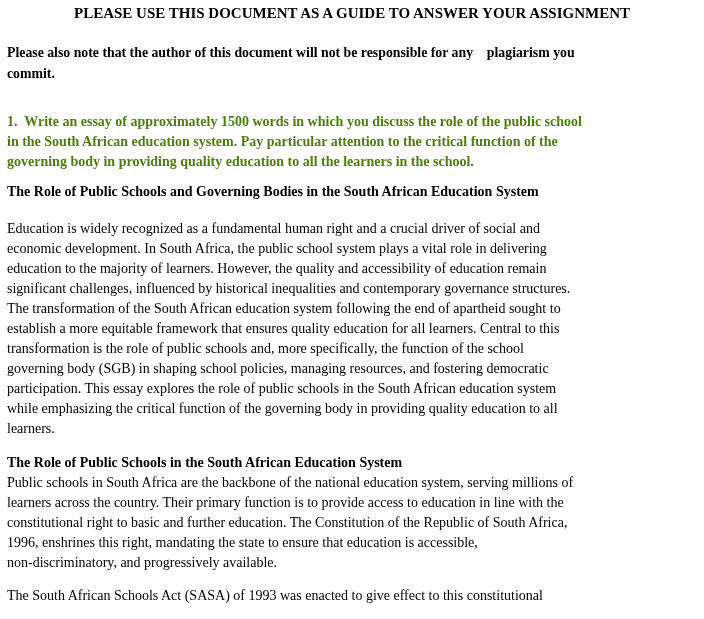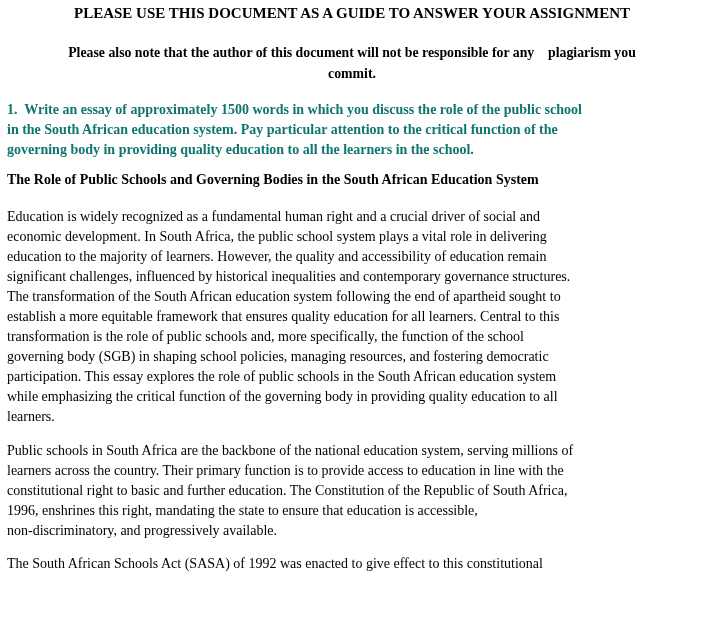--- a/index.html
+++ b/index.html
@@ -28,32 +28,31 @@
   }
   .banner {
     width: 690px;
     text-align: center;
     font-weight: bold;
     font-size: 15px;
     line-height: 16px;
   }
   .disclaimer {
     width: 690px;
-    text-align: center;
     font-weight: bold;
     font-size: 13.8px;
     line-height: 21px;
     margin-top: 21px;
   }
   .question {
-    color: #0f766e;
+    color: #4d7c0f;
     font-weight: bold;
     font-size: 14px;
     line-height: 20px;
-    margin-top: 16px;
+    margin-top: 28px;
   }
   .essay-title {
     width: 690px;
     text-align: left;
     font-weight: bold;
     font-size: 14px;
     line-height: 16px;
     margin-top: 12px;
   }
   section {
@@ -103,21 +102,22 @@
 The transformation of the South African education system following the end of apartheid sought to
 establish a more equitable framework that ensures quality education for all learners. Central to this
 transformation is the role of public schools and, more specifically, the function of the school
 governing body (SGB) in shaping school policies, managing resources, and fostering democratic
 participation. This essay explores the role of public schools in the South African education system
 while emphasizing the critical function of the governing body in providing quality education to all
 learners.</p>
   </section>
 
   <section class="section-role">
+    <h2 class="pre">The Role of Public Schools in the South African Education System</h2>
     <p class="pre">Public schools in South Africa are the backbone of the national education system, serving millions of
 learners across the country. Their primary function is to provide access to education in line with the
 constitutional right to basic and further education. The Constitution of the Republic of South Africa,
 1996, enshrines this right, mandating the state to ensure that education is accessible,
 non-discriminatory, and progressively available.</p>
-    <p class="pre para-continued">The South African Schools Act (SASA) of 1992 was enacted to give effect to this constitutional</p>
+    <p class="pre para-continued">The South African Schools Act (SASA) of 1993 was enacted to give effect to this constitutional</p>
   </section>
 
 </div>
 
 </body></html>

